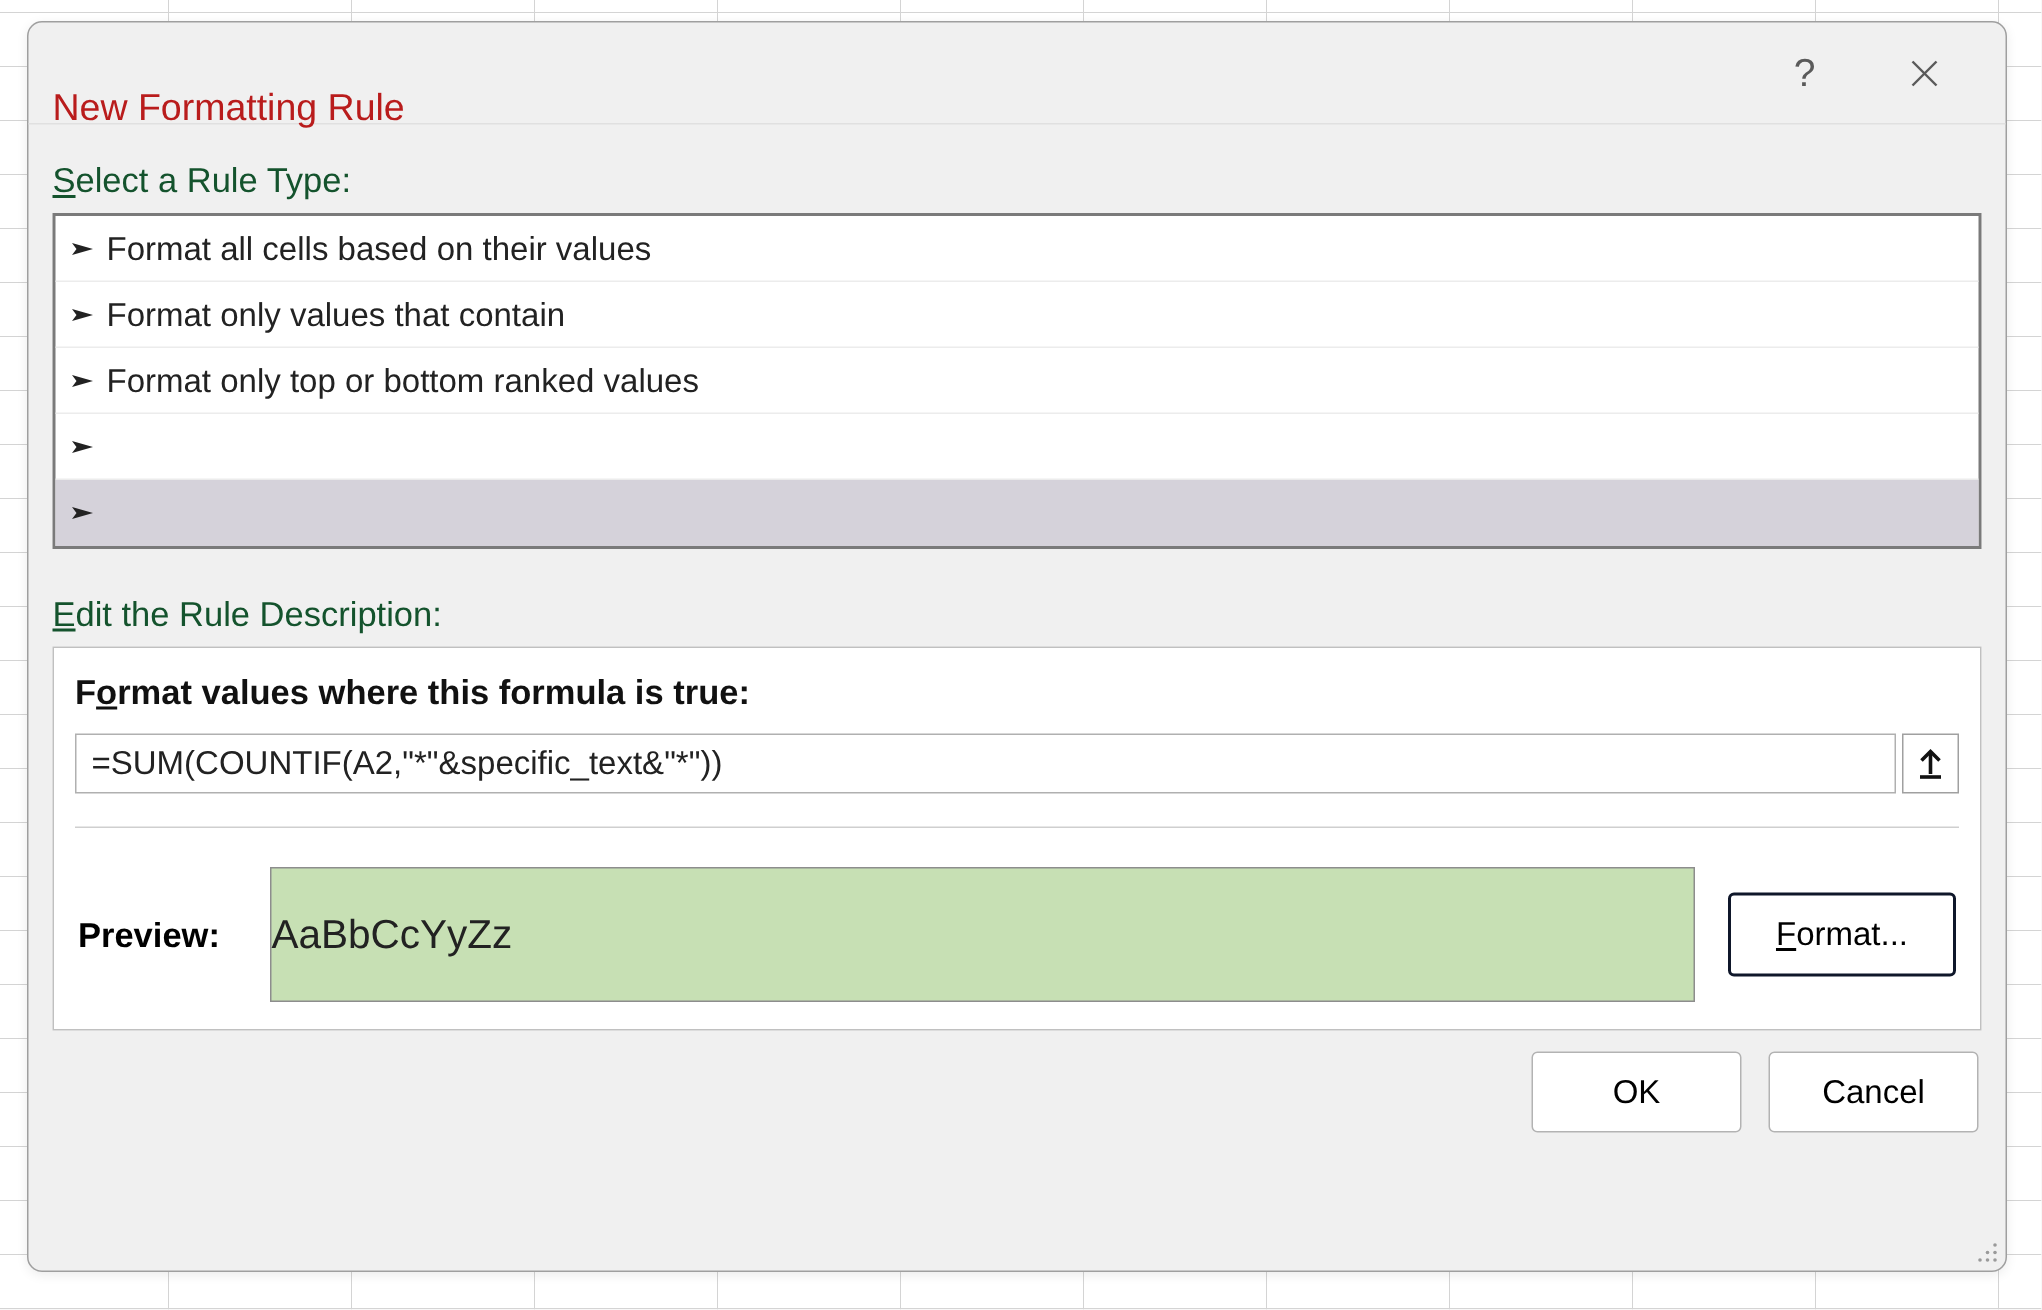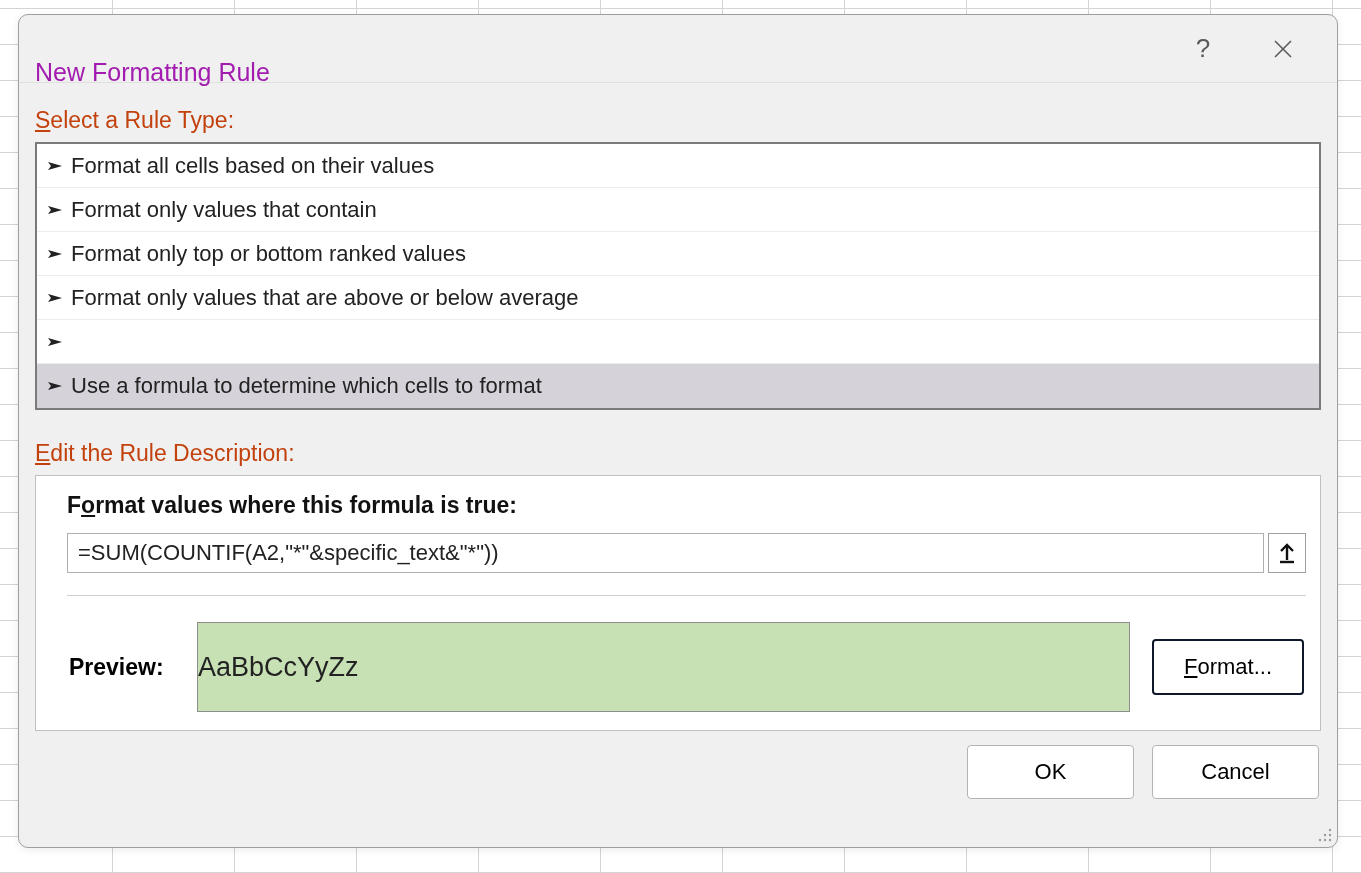--- a/index.html
+++ b/index.html
@@ -38,21 +38,21 @@
     }
     .titlebar {
       height: 68px;
       display: flex;
       align-items: center;
       padding: 0 14px 0 16px;
       border-bottom: 1px solid #e0e0e0;
     }
     .titlebar-title {
       font-size: 25px;
-      color: #a21caf;
+      color: #b91c1c;
       flex: 1;
       margin-top: 48px;
     }
     .titlebar-btn {
       width: 60px;
       height: 52px;
       display: flex;
       align-items: center;
       justify-content: center;
       color: #5a5a5a;
@@ -65,21 +65,21 @@
 
     .body {
       flex: 1;
       padding: 24px 16px 12px 16px;
       display: flex;
       flex-direction: column;
       position: relative;
     }
     .section-label {
       font-size: 23px;
-      color: #c2410c;
+      color: #14532d;
       margin: 0 0 8px 0;
     }
     .section-label .u { text-decoration: underline; }
 
     .rule-list {
       border: 2px solid #7a7a7a;
       background: #ffffff;
       margin-bottom: 30px;
     }
     .rule-item {
@@ -99,21 +99,21 @@
       margin-right: 8px;
       display: inline-flex;
       align-items: center;
       justify-content: center;
     }
     .rule-item .arrow svg { width: 14px; height: 12px; }
 
     .desc-box {
       border: 1px solid #c0c0c0;
       background: #ffffff;
-      padding: 16px 14px 18px 31px;
+      padding: 16px 14px 18px 14px;
       margin-bottom: 14px;
     }
     .desc-heading {
       font-size: 23px;
       font-weight: 700;
       color: #111;
       margin-bottom: 14px;
     }
     .desc-heading .u { text-decoration: underline; }
     .formula-row {
@@ -185,21 +185,21 @@
     }
     .format-btn .u { text-decoration: underline; }
 
     .button-row {
       display: flex;
       justify-content: flex-end;
       gap: 18px;
       padding: 0 2px;
     }
     .btn {
-      width: 167px;
+      width: 140px;
       height: 54px;
       border: 1px solid #b3b3b3;
       background: #ffffff;
       border-radius: 4px;
       font-size: 22px;
       cursor: pointer;
       font-family: inherit;
     }
 
     .resize-grip {
@@ -261,36 +261,27 @@
             </svg>
           </span>
         <span>Format only top or bottom ranked values</span>
       </div>
       <div class="rule-item">
         <span class="arrow">
             <svg viewBox="0 0 14 12">
               <polygon points="0,2 14,6 0,10 3,6" fill="#222"></polygon>
             </svg>
           </span>
-        <span>Format only values that are above or below average</span>
-      </div>
-      <div class="rule-item">
-        <span class="arrow">
-            <svg viewBox="0 0 14 12">
-              <polygon points="0,2 14,6 0,10 3,6" fill="#222"></polygon>
-            </svg>
-          </span>
       </div>
       <div class="rule-item selected">
         <span class="arrow">
             <svg viewBox="0 0 14 12">
               <polygon points="0,2 14,6 0,10 3,6" fill="#222"></polygon>
             </svg>
           </span>
-        <span>Use a formula to determine which cells to format</span>
       </div>
     </div>
 
     <div class="section-label">
       <span class="u">E</span><span>dit the Rule Description:</span>
     </div>
 
     <div class="desc-box">
       <div class="desc-heading">
         <span>F</span><span class="u">o</span><span>rmat values where this formula is true:</span>

